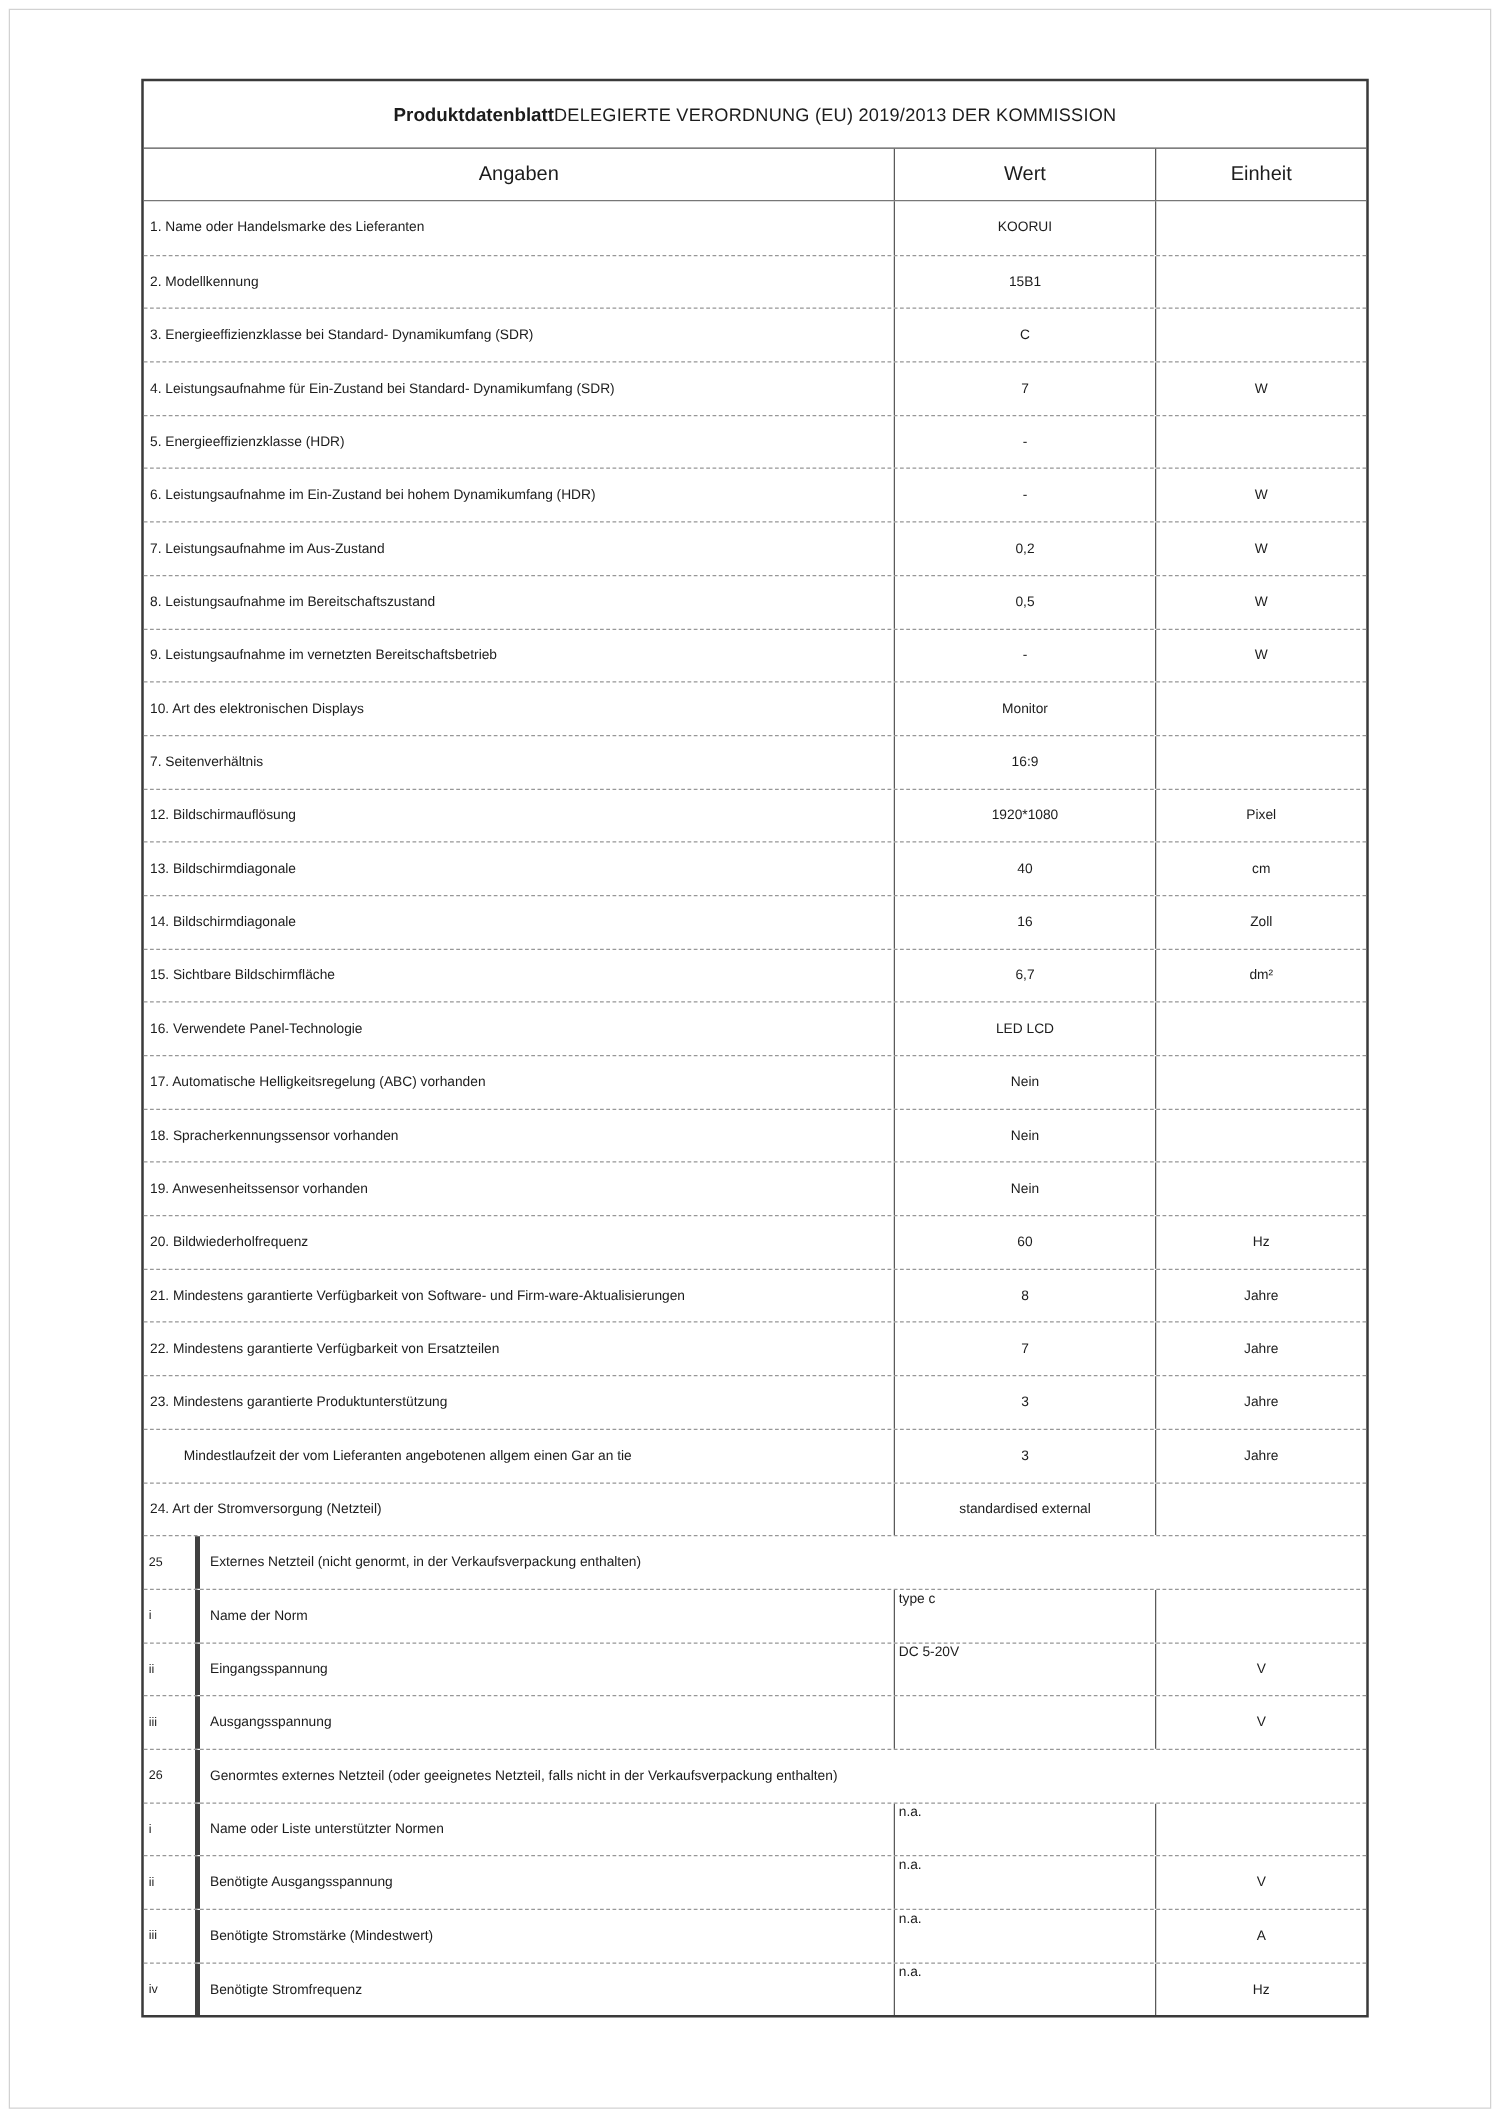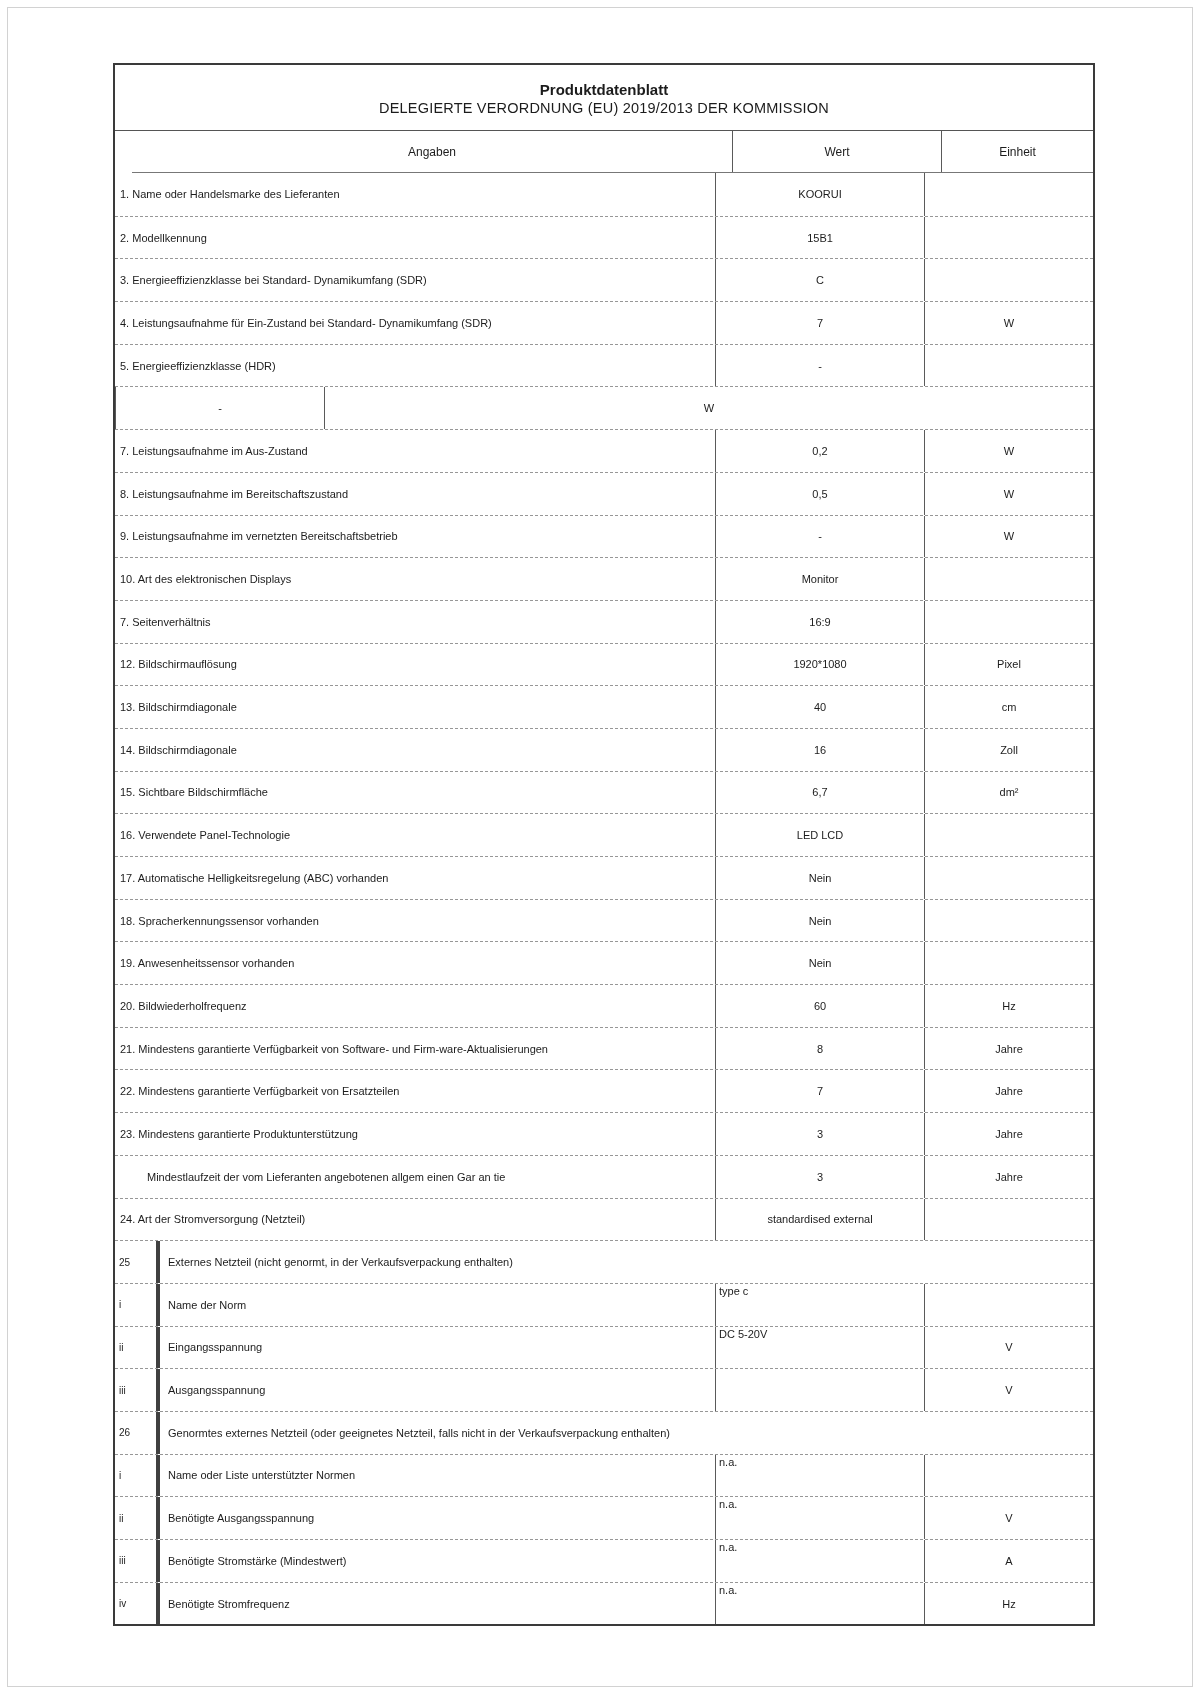--- a/index.html
+++ b/index.html
@@ -3,25 +3,25 @@
 <meta charset="utf-8">
 <style>
   html,body{margin:0;padding:0;background:#ffffff;}
   body{width:1200px;height:1694px;position:relative;font-family:"Liberation Sans",sans-serif;color:#1c1c1c;}
   .page-edge{position:absolute;inset:7px;border:1px solid #d2d2d2;pointer-events:none;}
   .doc-table{
     position:absolute;left:113px;top:63px;width:982px;
     border:2px solid #3a3a3a;box-sizing:border-box;
     background:#fff;filter:blur(0.45px);
   }
-  .title-block{height:66px;display:flex;flex-direction:column;justify-content:center;align-items:center;
+  .title-block{height:54px;display:flex;flex-direction:row;justify-content:center;align-items:center;
     border-bottom:1px solid #555;box-sizing:border-box;padding-top:2px;}
   .doc-title{font-size:15px;font-weight:bold;line-height:18px;}
   .doc-subtitle{font-size:14.5px;line-height:18px;letter-spacing:0.2px;}
-  .col-header{display:flex;height:42px;border-bottom:1px solid #777;box-sizing:border-box;font-size:12px;margin-left:17px;}
+  .col-header{display:flex;height:42px;border-bottom:1px solid #777;box-sizing:border-box;font-size:16px;}
   .col-header .c-label,.col-header .c-value,.col-header .c-unit{display:flex;align-items:center;justify-content:center;}
   .c-label{width:600px;box-sizing:border-box;}
   .c-value{width:210px;box-sizing:border-box;border-left:1px solid #5a5a5a;border-right:1px solid #5a5a5a;}
   .c-unit{flex:1;box-sizing:border-box;}
   .row{display:flex;height:42.7px;box-sizing:border-box;border-top:1px dashed #979797;font-size:11px;}
   .row:first-child{border-top:none;}
   .row .c-label{display:flex;align-items:center;padding:0 8px 0 5px;}
   .row .c-value{display:flex;align-items:center;justify-content:center;text-align:center;padding:0 4px;}
   .row .c-unit{display:flex;align-items:center;justify-content:center;}
   .row.indent .c-label{padding-left:32px;}
@@ -65,20 +65,21 @@
         <div class="c-label">4. Leistungsaufnahme für Ein-Zustand bei Standard- Dynamikumfang (SDR)</div>
         <div class="c-value">7</div>
         <div class="c-unit">W</div>
       </div>
       <div class="row data">
         <div class="c-label">5. Energieeffizienzklasse (HDR)</div>
         <div class="c-value">-</div>
         <div class="c-unit"></div>
       </div>
       <div class="row data">
+        <div class="c-label">6. Leistungsaufnahme im Ein-Zustand bei hohem Dynamikumfang (HDR)</div>
         <div class="c-value">-</div>
         <div class="c-unit">W</div>
       </div>
       <div class="row data">
         <div class="c-label">7. Leistungsaufnahme im Aus-Zustand</div>
         <div class="c-value">0,2</div>
         <div class="c-unit">W</div>
       </div>
       <div class="row data">
         <div class="c-label">8. Leistungsaufnahme im Bereitschaftszustand</div>

